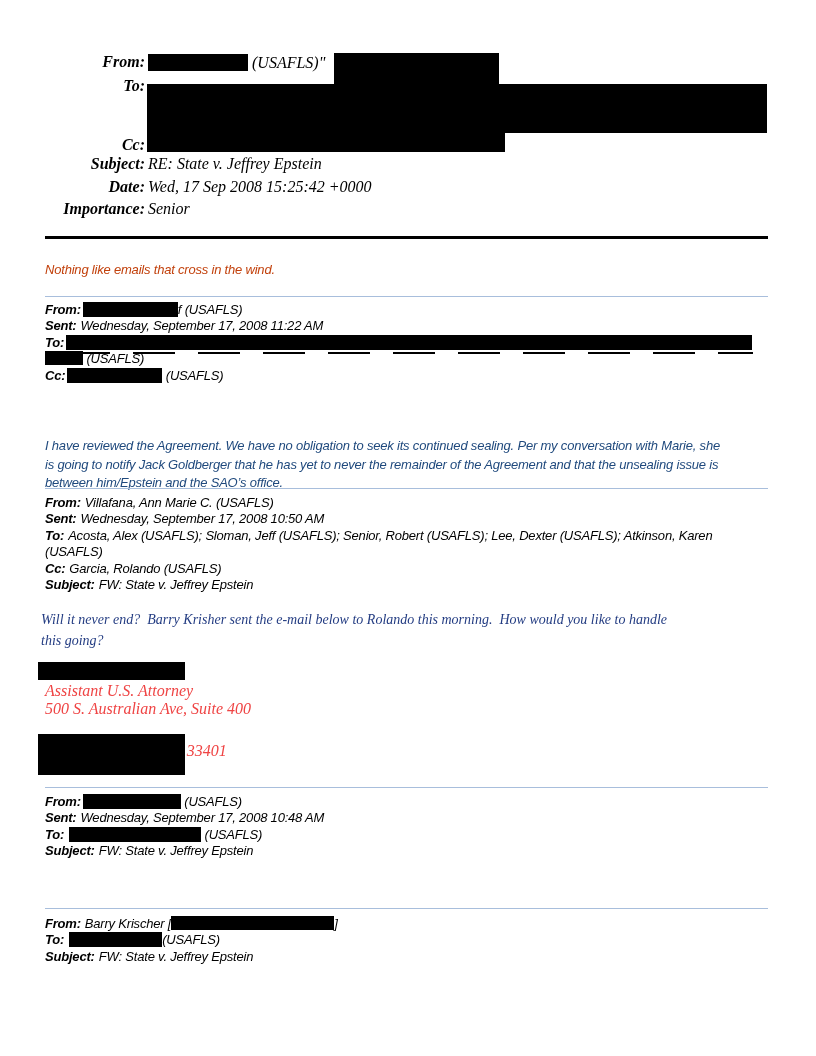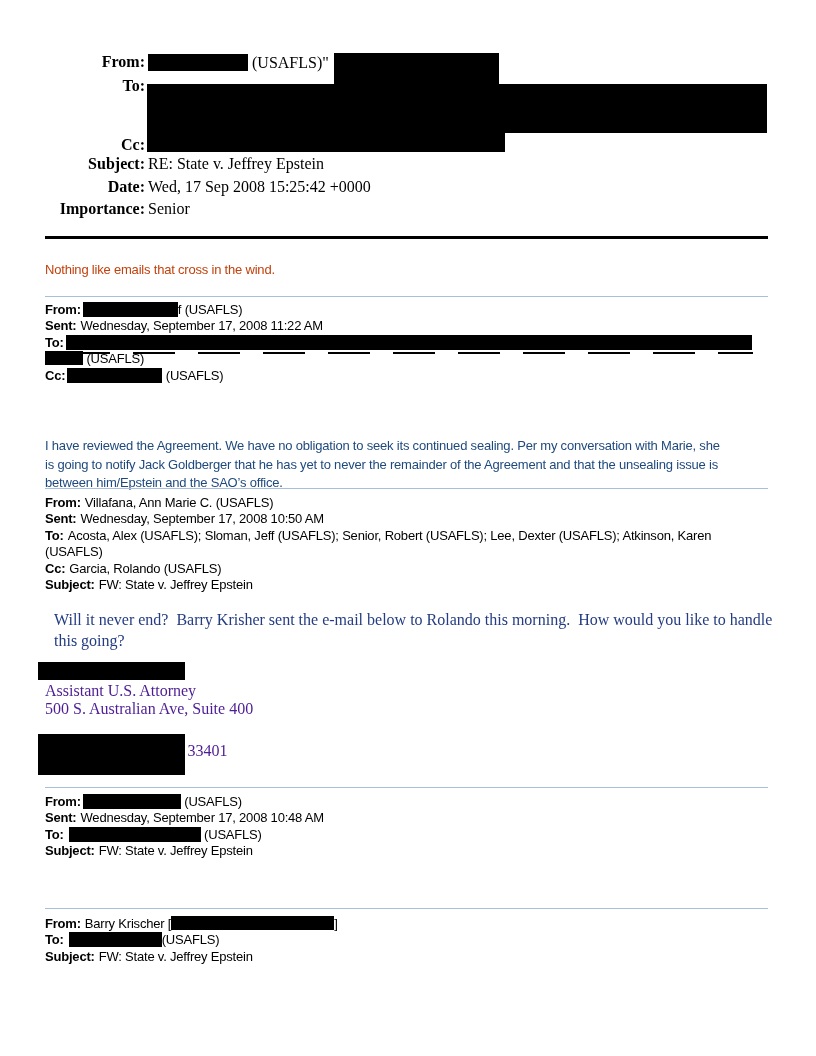--- a/index.html
+++ b/index.html
@@ -1,40 +1,40 @@
 <!DOCTYPE html>
 <html><head>
 <meta charset="utf-8">
 <style>
   html,body{margin:0;padding:0;background:#fff;}
   .page{position:relative;width:816px;height:1056px;background:#ffffff;overflow:hidden;
-        font-family:"Liberation Sans",sans-serif;color:#000;}
+        font-family:"Liberation Sans",sans-serif;color:#000;font-style:italic;}
   
   .h1label{position:absolute;left:45px;width:100px;text-align:right;
            font-family:"Liberation Serif",serif;font-size:16px;font-weight:bold;white-space:pre;}
   .h1val{position:absolute;font-family:"Liberation Serif",serif;font-size:16px;white-space:pre;}
   .redact{position:absolute;background:#000;}
   .rule{position:absolute;left:45px;width:723px;height:3px;background:#000;}
   .divider{position:absolute;left:45px;width:723px;height:1px;background:#a8bedc;}
   
   .email{position:absolute;left:45px;width:728px;font-size:13px;line-height:16.4px;letter-spacing:-0.2px;}
   .row{white-space:pre;}
   .row b{font-weight:bold;}
   .v{margin-left:4px;}
   .bar{display:inline-block;background:#000;height:15px;vertical-align:-3px;margin-left:2px;}
   .bar.thin{height:14px;vertical-align:-2px;}
   .dashes{position:absolute;height:2px;
           background:repeating-linear-gradient(90deg,#000 0 42px,transparent 42px 65px);}
   .bluebody{position:absolute;left:45px;width:728px;color:#1f497d;font-size:13px;
             line-height:18.5px;letter-spacing:-0.2px;margin-top:20px;}
   .bluebody div{white-space:pre-wrap;}
-  .serifbody{position:absolute;left:54px;width:728px;color:#233c82;
-             font-family:"Liberation Serif",serif;font-size:16px;line-height:21px;}
+  .serifbody{position:absolute;left:41px;width:728px;color:#233c82;
+             font-family:"Liberation Serif",serif;font-size:14px;line-height:21px;}
   .serifbody div{white-space:pre-wrap;}
-  .sigline{position:absolute;left:45px;color:#4c1d95;font-family:"Liberation Serif",serif;
+  .sigline{position:absolute;left:45px;color:#ef4444;font-family:"Liberation Serif",serif;
            font-size:16px;white-space:pre;text-align:center;}
   .u{text-decoration:underline;}
   .intro{position:absolute;left:45px;color:#c2410c;font-size:13px;letter-spacing:-0.2px;}
 </style>
 </head>
 <body>
 
 <div class="page">
 
   <div class="h1label" style="top:53px">From:</div>

